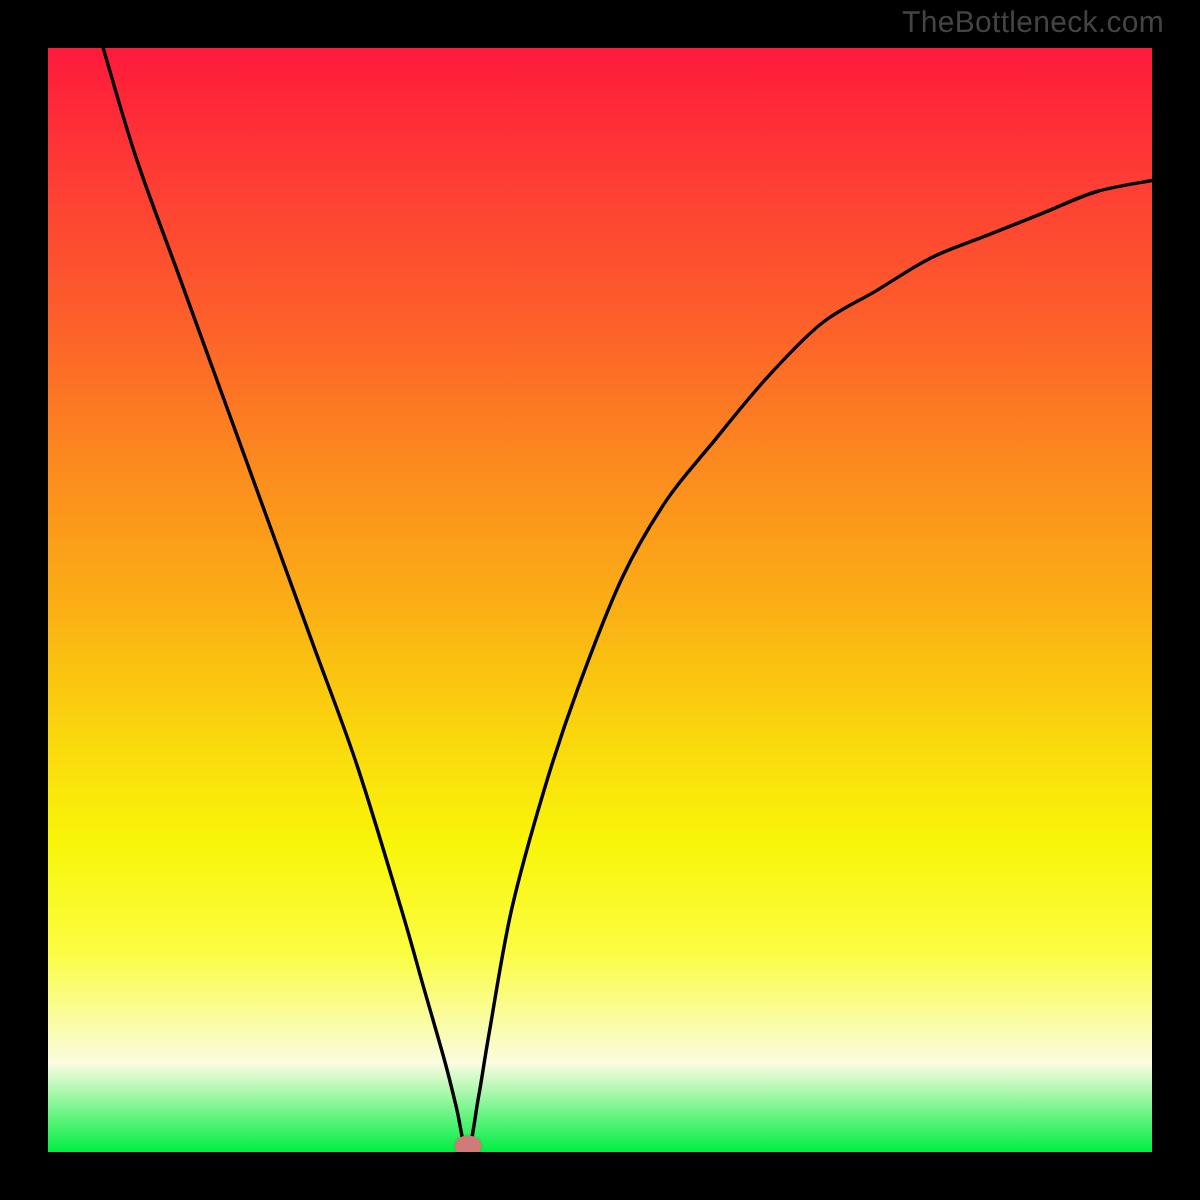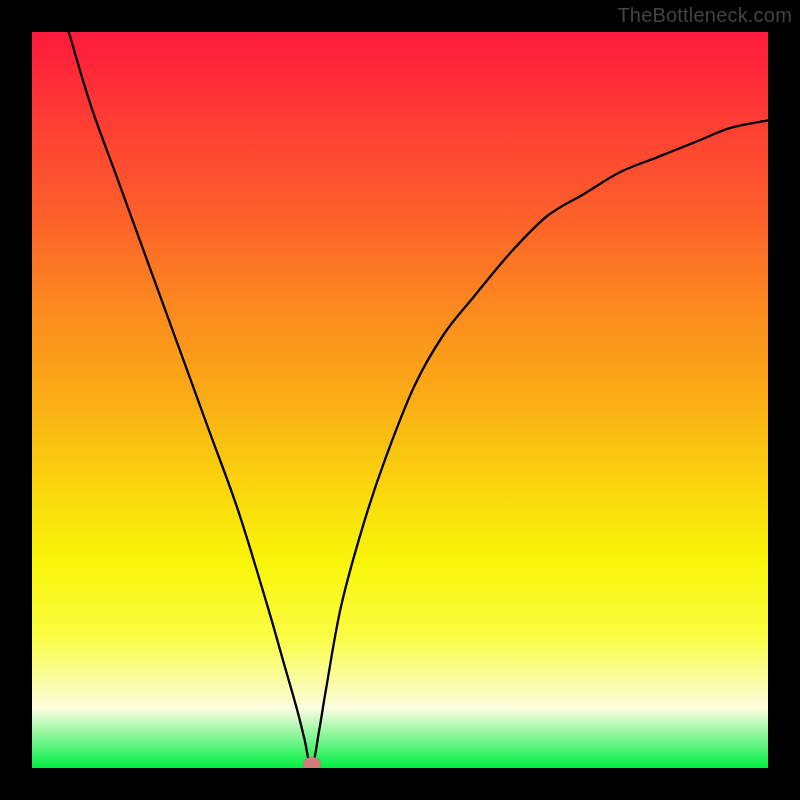--- a/index.html
+++ b/index.html
@@ -13,21 +13,21 @@
   }
   .frame {
     position: relative;
     width: 800px;
     height: 800px;
     background: #000;
   }
   .watermark {
     position: absolute;
     top: 4px;
-    right: 8px;
+    right: 24px;
     color: #444;
     font-size: 20px;
     font-weight: 500;
     letter-spacing: 0.2px;
     z-index: 10;
   }
   .plot-area {
     position: absolute;
     left: 32px;
     top: 32px;

